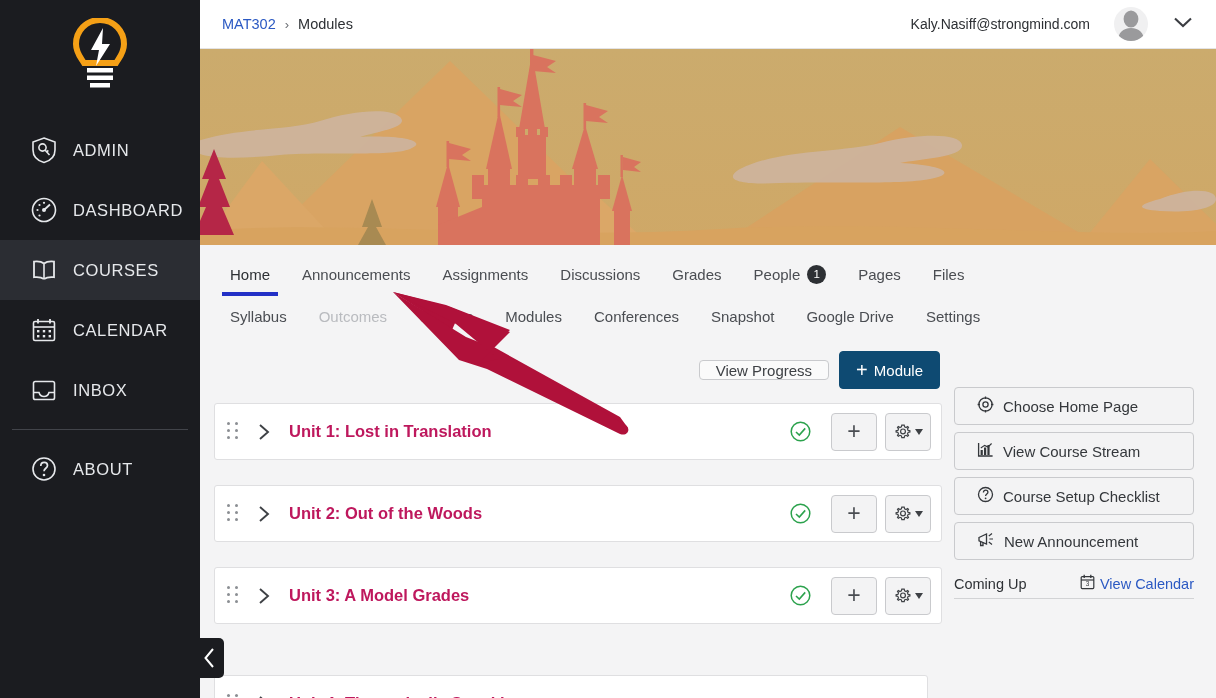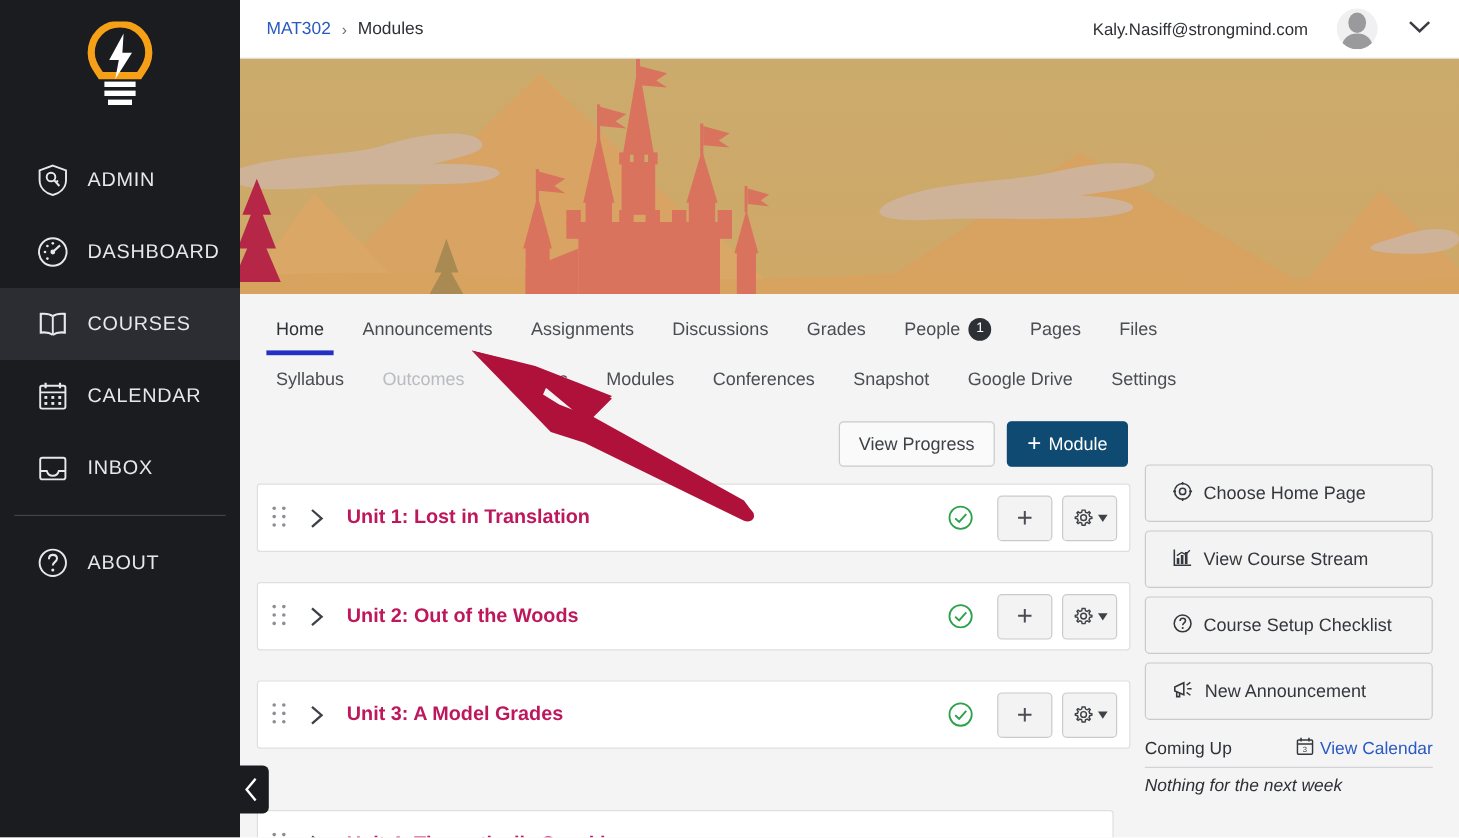--- a/index.html
+++ b/index.html
@@ -138,21 +138,21 @@
     display: flex; justify-content: flex-end; align-items: center;
     gap: 10px;
     padding-right: 2px;
     margin-bottom: 14px;
   }
   .btn-ghost {
     background: #fafafa;
     border: 1px solid #c9cacd;
     border-radius: 4px;
     padding: 0 16px;
-    height: 38px;
+    height: 20px;
     font-size: 15px;
     color: #3e4145;
     display: flex; align-items: center;
     cursor: pointer;
   }
   .btn-primary {
     background: #0e4a72;
     border: 1px solid #0e4a72;
     border-radius: 4px;
     padding: 0 16px;
@@ -204,21 +204,21 @@
   .caret-tri {
     width: 0; height: 0;
     border-left: 4.5px solid transparent;
     border-right: 4.5px solid transparent;
     border-top: 6px solid #3e4145;
   }
 
   
   .right-rail { width: 250px; flex: 0 0 250px; padding-top: 36px; }
   .rail-btn {
-    width: 240px; height: 48px;
+    width: 240px; height: 38px;
     border: 1px solid #c9cacd;
     border-radius: 4px;
     background: #f3f3f4;
     display: flex; align-items: center;
     gap: 9px;
     padding-left: 22px;
     font-size: 15px;
     color: #34373b;
     margin-bottom: 7px;
     cursor: pointer;
@@ -728,21 +728,20 @@
                 <svg width="15" height="16" viewBox="0 0 15 16">
                   <rect x="1.2" y="2.6" width="12.6" height="12" rx="1" fill="none" stroke="#34373b" stroke-width="1.2"></rect>
                   <path d="M1.2 6 H13.8" stroke="#34373b" stroke-width="1.2"></path>
                   <path d="M4.2 0.8 V4 M10.8 0.8 V4" stroke="#34373b" stroke-width="1.3"></path>
                   <text x="7.5" y="12.4" font-size="6.4" text-anchor="middle" fill="#34373b" font-family="'Liberation Sans', sans-serif">3</text>
                 </svg>
               </span>
               <span>View Calendar</span>
             </span>
           </div>
-          <div class="nothing-text">Nothing for the next week</div>
         </div>
 
       </aside>
     </div>
 
     <div class="partial-row">
       <span class="drag-handle">
         <i></i>
           <i></i>
       </span>

